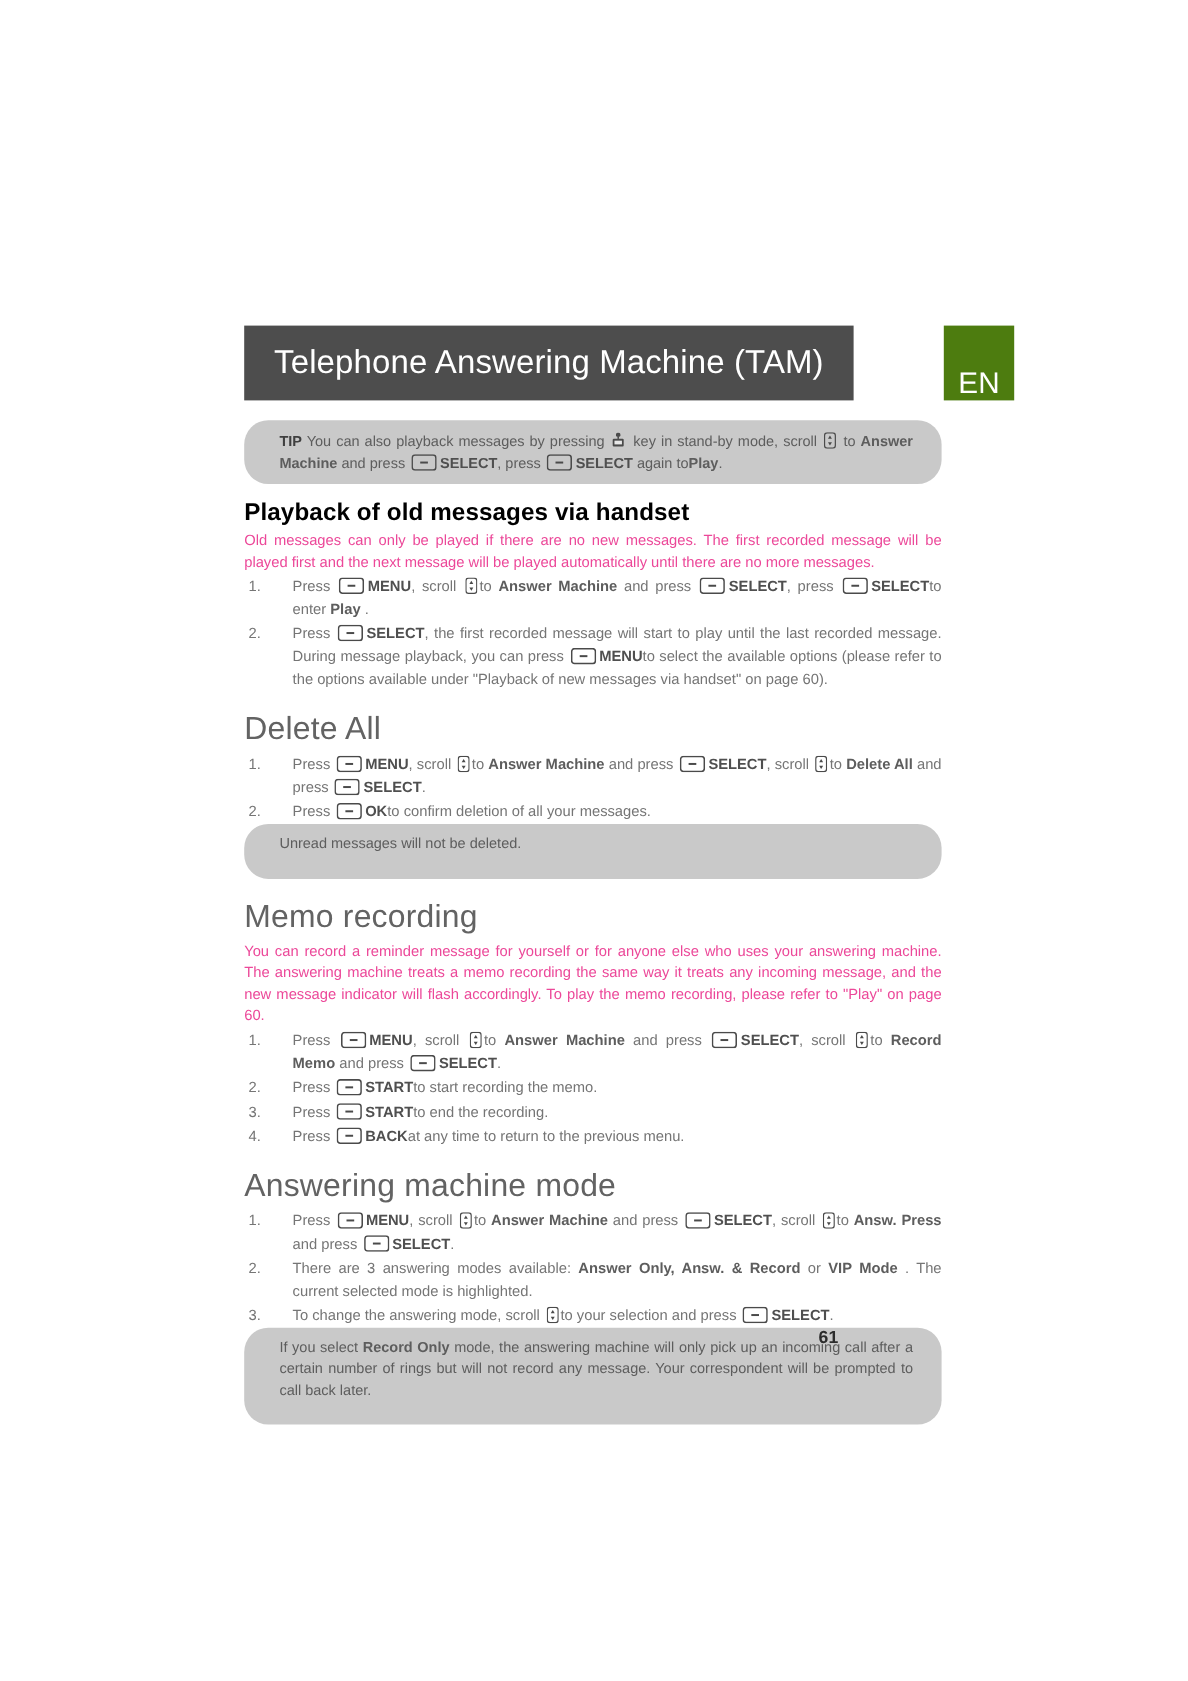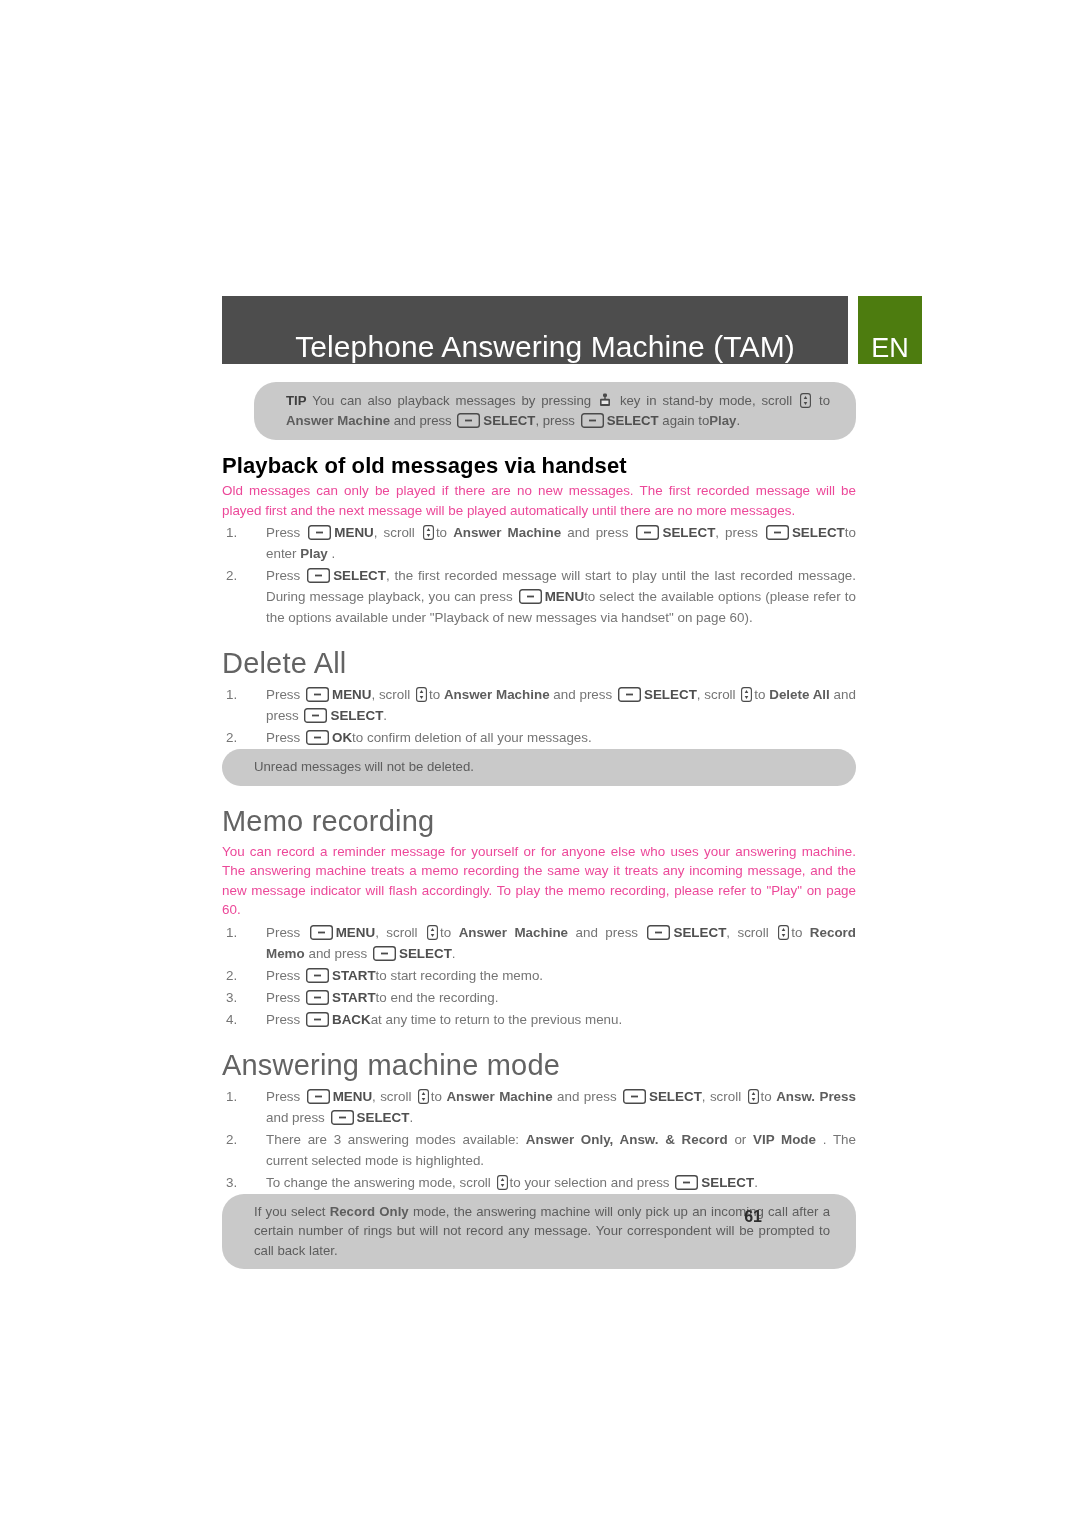--- a/index.html
+++ b/index.html
@@ -28,27 +28,26 @@
   .header-row {
     position: absolute;
     left: 222px;
     top: 296px;
     width: 700px;
     height: 70px;
   }
   .title-bar {
     position: absolute;
     left: 0; top: 0;
-    width: 606px;
+    width: 554px;
     height: 68px;
     background: #4d4d4d;
     display: flex;
-    align-items: flex-end;
+    align-items: center;
     justify-content: center;
-    padding-left: 20px;
   }
   .title-bar .title-text {
     color: #ffffff;
     font-size: 30px;
     font-weight: 400;
     letter-spacing: 0.1px;
     white-space: nowrap;
   }
   .lang-box {
     position: absolute;
@@ -79,23 +78,23 @@
   .callout {
     background: #c9c9c9;
     border-radius: 22px;
     padding: 9px 26px 10px 32px;
     color: #5d5d5d;
     font-size: 13.2px;
     line-height: 19.5px;
     text-align: justify;
     box-sizing: border-box;
   }
-  .callout.tip { margin-bottom: 14px; margin-left: 32px; }
+  .callout.tip { margin-bottom: 14px; }
   .callout.note {
-    padding: 8px 26px 9px 32px;
+    padding: 8px 26px 22px 32px;
     text-align: left;
   }
 
   
   h2.section-title {
     margin: 18px 0 4px 0;
     font-size: 29px;
     font-weight: 400;
     color: #636363;
     letter-spacing: 0.2px;

